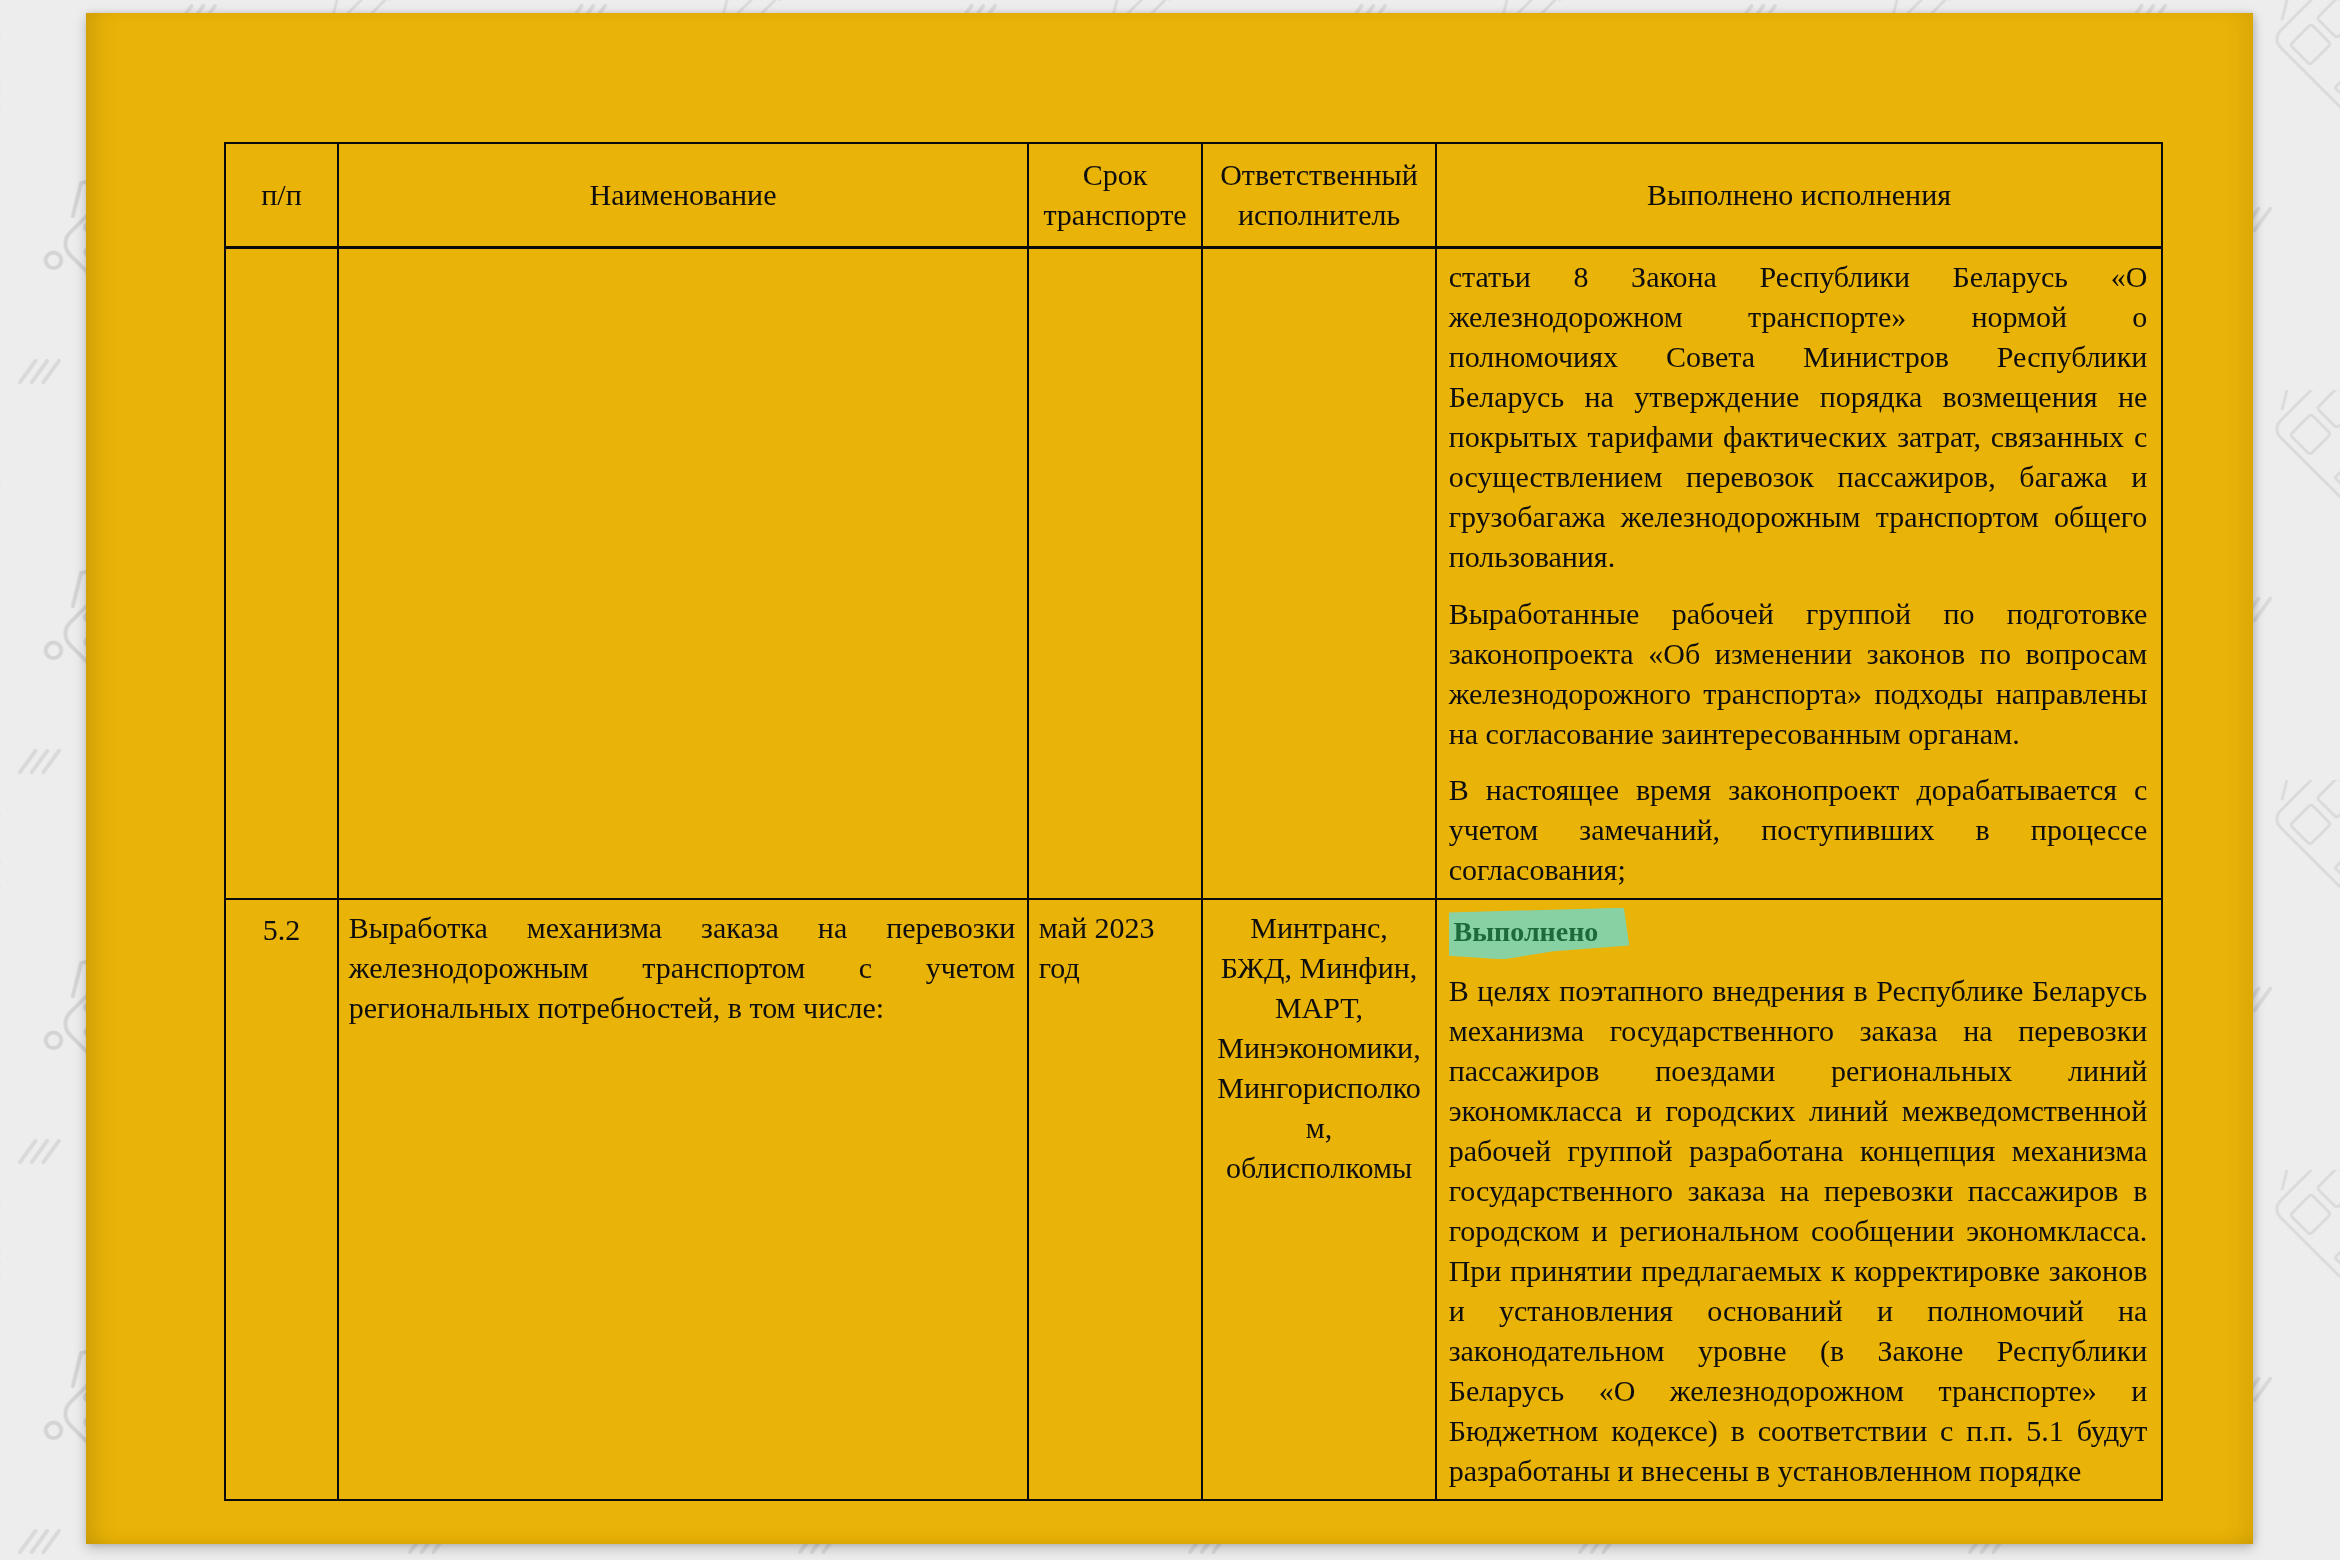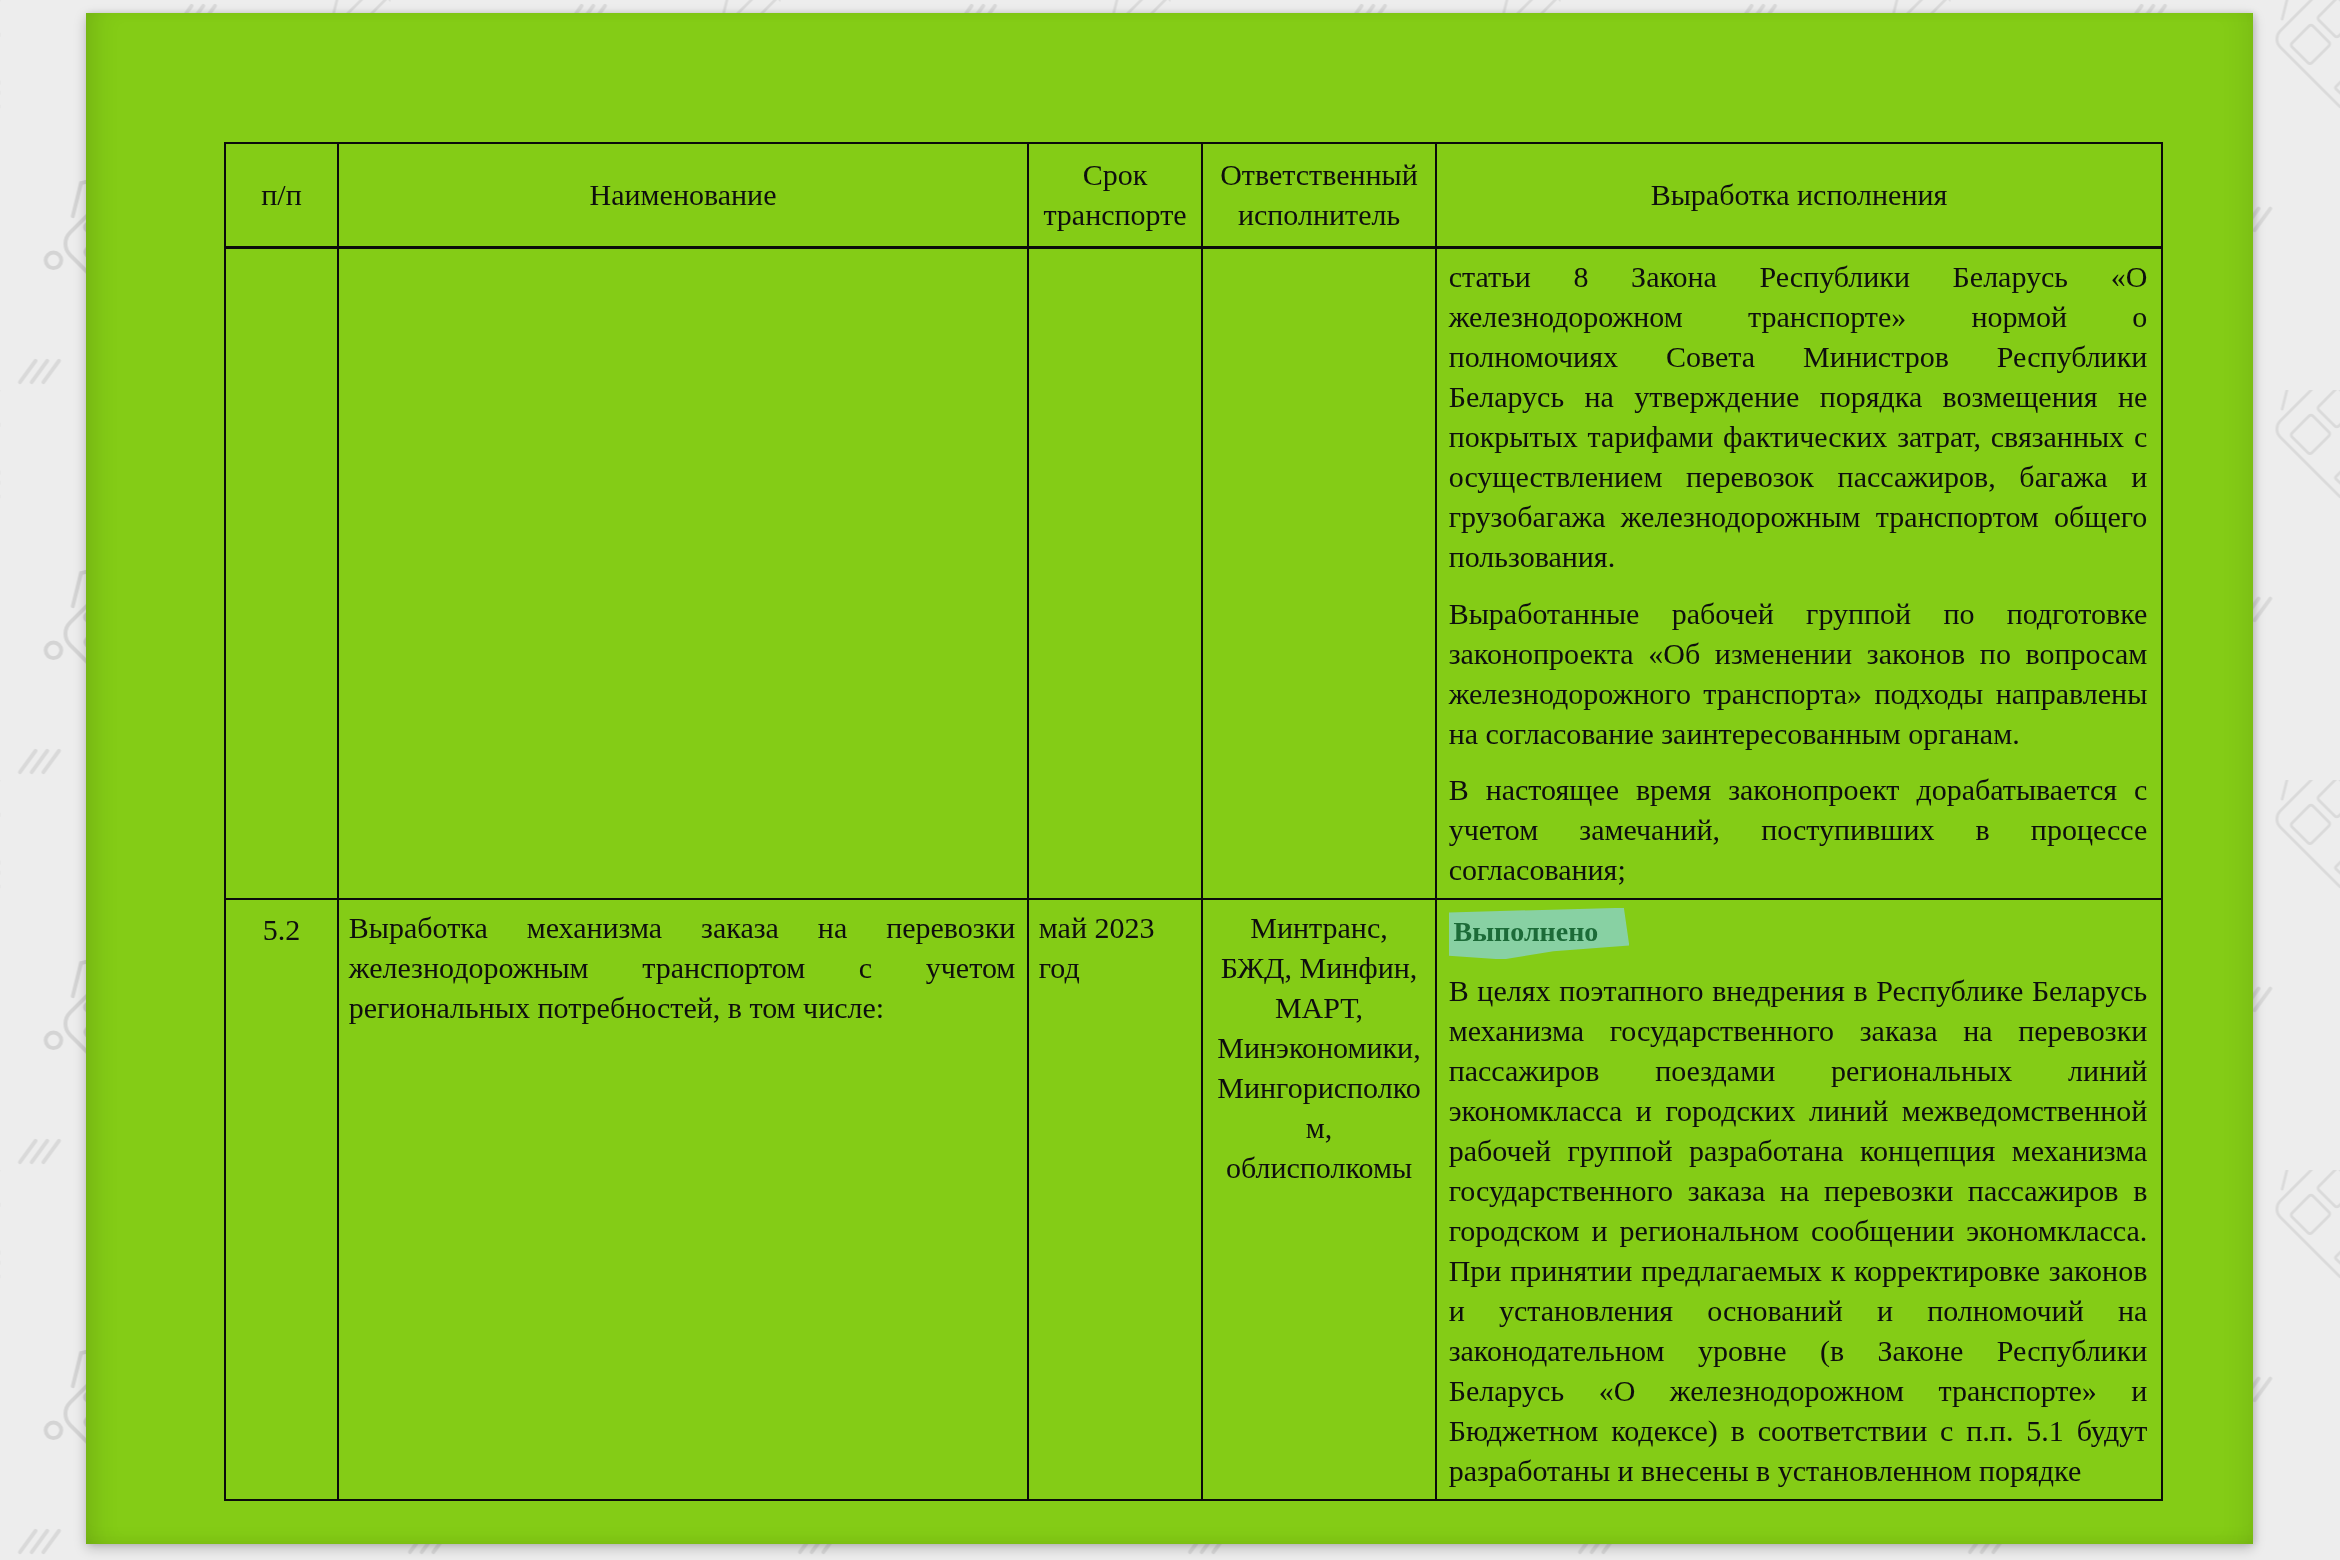--- a/index.html
+++ b/index.html
@@ -5,21 +5,21 @@
   html,body { margin:0; padding:0; }
   body {
     width:2341px; height:1560px; position:relative; overflow:hidden;
     background:#ededed;
     font-family:"Liberation Serif","DejaVu Serif",serif;
   }
   .bg-svg { position:absolute; left:0; top:0; width:2341px; height:1560px; display:block; }
 
   .page {
     position:absolute; left:86px; top:12.7px; width:2167px; height:1531px;
-    background:#84cc16;
+    background:#eab308;
     box-shadow:
       0 3.9px 11.7px rgba(0,0,0,0.22),
       2px 0 5.9px rgba(0,0,0,0.10),
       inset 21.5px 0 29px -17.6px rgba(0,0,0,0.16),
       inset -21.5px 0 29px -17.6px rgba(0,0,0,0.10),
       inset 0 -15.6px 23.4px -17.6px rgba(0,0,0,0.08);
   }
 
   table.doc-table {
     position:absolute; left:138px; top:129px;
@@ -112,21 +112,21 @@
       <col style="width:174px">
       <col style="width:234px">
       <col style="width:726px">
     </colgroup>
     <thead>
       <tr>
         <th>п/п</th>
         <th>Наименование</th>
         <th>Срок транспорте</th>
         <th>Ответственный исполнитель</th>
-        <th>Выработка исполнения</th>
+        <th>Выполнено исполнения</th>
       </tr>
     </thead>
     <tbody>
       <tr class="row-51">
         <td class="c-num"></td>
         <td class="c-name"></td>
         <td class="c-term"></td>
         <td class="c-exec"></td>
         <td class="c-mon">
           <p>статьи 8 Закона Республики Беларусь «О железнодорожном транспорте» нормой о полномочиях Совета Министров Республики Беларусь на утверждение порядка возмещения не покрытых тарифами фактических затрат, связанных с осуществлением перевозок пассажиров, багажа и грузобагажа железнодорожным транспортом общего пользования.</p>

